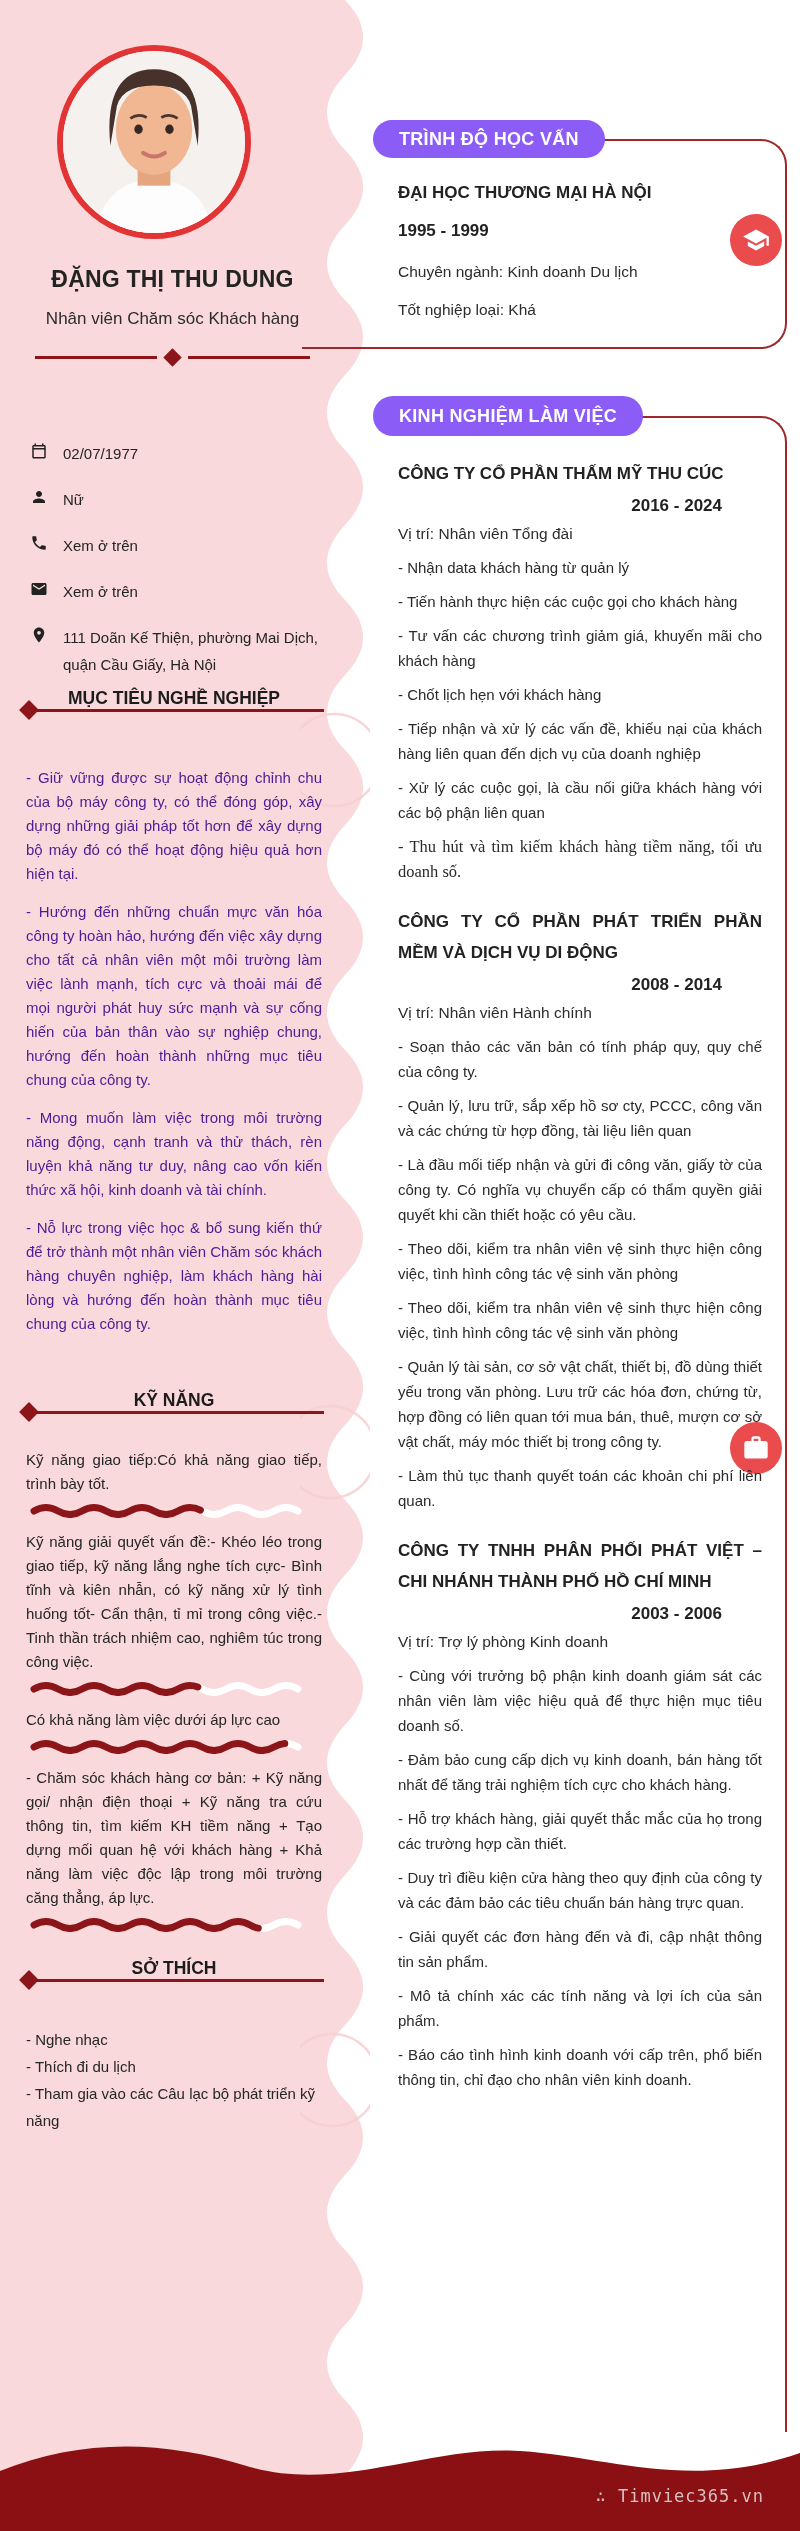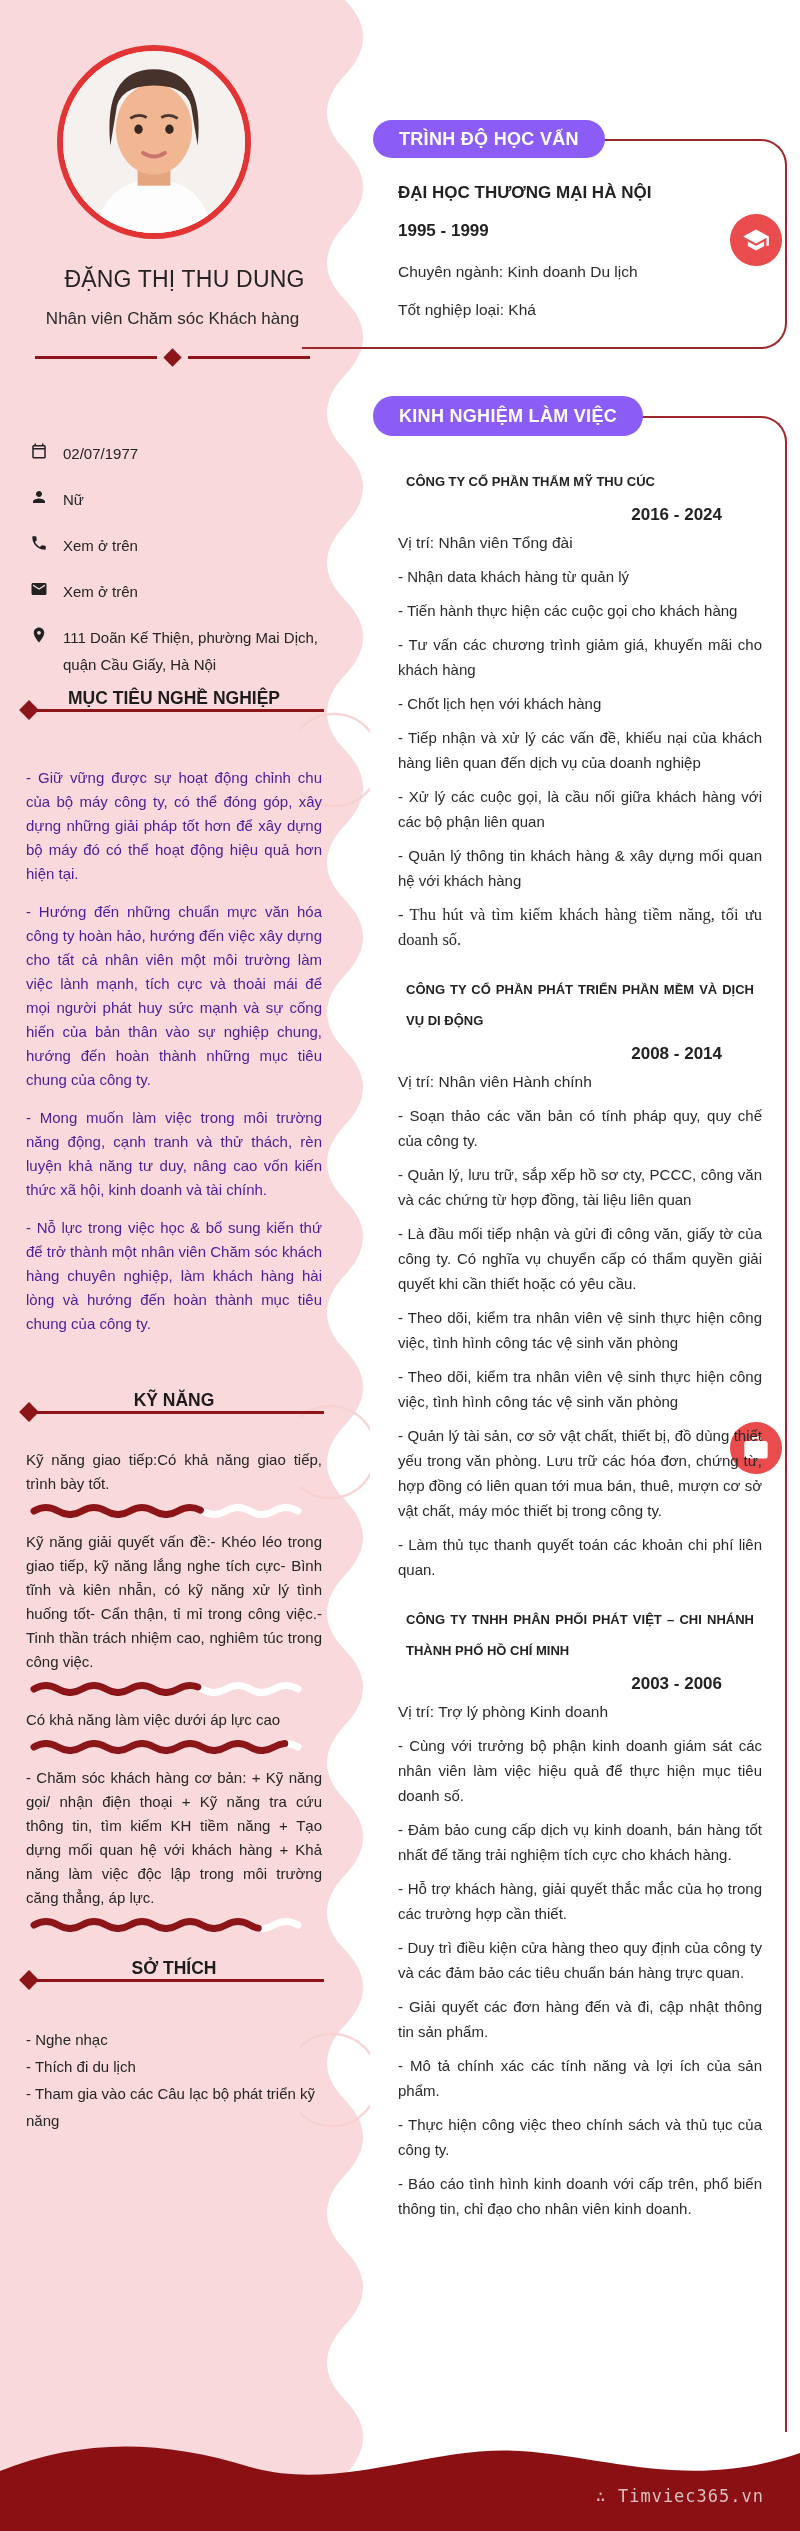--- a/index.html
+++ b/index.html
@@ -8,22 +8,22 @@
 
   
   .sidebar{position:absolute;left:0;top:0;width:320px;height:2531px;background:#f9d9db;}
   .wave-strip{position:absolute;left:300px;top:0;width:70px;height:2531px;z-index:0;}
   .side{position:absolute;left:0;top:0;width:345px;height:2531px;z-index:1;}
 
   .avatar{position:absolute;left:57px;top:45px;width:182px;height:182px;border:6px solid #e23434;
           border-radius:50%;overflow:hidden;background:#f5f1ee;}
   .avatar svg{display:block;width:100%;height:100%;}
 
-  .name{position:absolute;top:266px;left:12px;width:345px;text-align:center;font-size:23px;
-        font-weight:normal;color:#232323;letter-spacing:.2px;}
+  .name{position:absolute;top:266px;left:0;width:345px;text-align:center;font-size:23px;
+        font-weight:bold;color:#232323;letter-spacing:.2px;}
   .role{position:absolute;top:309px;left:0;width:345px;text-align:center;font-size:17px;color:#2b2b2b;}
   .divider{position:absolute;top:351px;left:35px;width:275px;display:flex;align-items:center;gap:9px;}
   .divider .line{flex:1;height:2.5px;background:#8b1518;}
   .divider .dia{width:13px;height:13px;background:#8b1518;transform:rotate(45deg);}
 
   .contact{position:absolute;left:30px;top:440px;width:292px;}
   .c-row{display:flex;gap:15px;margin-bottom:19px;align-items:flex-start;}
   .c-ic{width:18px;height:18px;flex:0 0 18px;margin-top:2px;}
   .c-ic svg{width:18px;height:18px;fill:#222;}
   .c-tx{font-size:15px;line-height:27px;color:#242424;}
@@ -68,21 +68,21 @@
   .edu-grade{position:absolute;left:398px;top:301px;font-size:15.5px;}
 
   .circle-ic{position:absolute;width:52px;height:52px;border-radius:50%;background:#ea4b4c;
              display:flex;align-items:center;justify-content:center;z-index:2;}
   .ic-grad{left:730px;top:214px;}
   .ic-case{left:730px;top:1422px;}
   .circle-ic svg{width:28px;height:28px;fill:#ffffff;}
 
   .exp-content{position:absolute;left:398px;top:458px;width:364px;z-index:2;}
   .job{margin-bottom:22px;}
-  .company{font-size:13px;font-weight:bold;line-height:31px;text-align:justify;color:#222;margin:8px;}
+  .company{font-size:17px;font-weight:bold;line-height:31px;text-align:justify;color:#222;margin:0;}
   .jyears{text-align:right;padding-right:40px;font-weight:bold;font-size:17px;margin:7px 0 9px 0;color:#222;}
   .position{font-size:15.5px;margin:0 0 12px 0;}
   .b{font-size:15px;line-height:25px;text-align:justify;margin:0 0 9px 0;color:#2a2a2a;}
   .b.serif{font-family:"Liberation Serif","DejaVu Serif",serif;font-size:16.5px;}
 
   
   .footer-svg{position:absolute;left:0;top:2431px;width:800px;height:100px;z-index:5;}
   .brand{position:absolute;right:36px;top:2486px;z-index:6;color:#d9c0c0;
          font-family:"DejaVu Sans Mono","Liberation Mono",monospace;font-size:17px;letter-spacing:1px;}
 </style>
@@ -244,21 +244,20 @@
     <div class="job">
       <p class="company">CÔNG TY CỔ PHẦN THẤM MỸ THU CÚC</p>
       <p class="jyears">2016 - 2024</p>
       <p class="position">Vị trí: Nhân viên Tổng đài</p>
       <p class="b">- Nhận data khách hàng từ quản lý</p>
       <p class="b">- Tiến hành thực hiện các cuộc gọi cho khách hàng</p>
       <p class="b">- Tư vấn các chương trình giảm giá, khuyến mãi cho khách hàng</p>
       <p class="b">- Chốt lịch hẹn với khách hàng</p>
       <p class="b">- Tiếp nhận và xử lý các vấn đề, khiếu nại của khách hàng liên quan đến dịch vụ của doanh nghiệp</p>
       <p class="b">- Xử lý các cuộc gọi, là cầu nối giữa khách hàng với các bộ phận liên quan</p>
-      <p class="b">- Quản lý thông tin khách hàng &amp; xây dựng mối quan hệ với khách hàng</p>
       <p class="b serif">- Thu hút và tìm kiếm khách hàng tiềm năng, tối ưu doanh số.</p>
     </div>
 
     <div class="job">
       <p class="company">CÔNG TY CỔ PHẦN PHÁT TRIỂN PHẦN MỀM VÀ DỊCH VỤ DI ĐỘNG</p>
       <p class="jyears">2008 - 2014</p>
       <p class="position">Vị trí: Nhân viên Hành chính</p>
       <p class="b">- Soạn thảo các văn bản có tính pháp quy, quy chế của công ty.</p>
       <p class="b">- Quản lý, lưu trữ, sắp xếp hồ sơ cty, PCCC, công văn và các chứng từ hợp đồng, tài liệu liên quan</p>
       <p class="b">- Là đầu mối tiếp nhận và gửi đi công văn, giấy tờ của công ty. Có nghĩa vụ chuyển cấp có thẩm quyền giải quyết khi cần thiết hoặc có yêu cầu.</p>
@@ -271,21 +270,20 @@
     <div class="job">
       <p class="company">CÔNG TY TNHH PHÂN PHỐI PHÁT VIỆT – CHI NHÁNH THÀNH PHỐ HỒ CHÍ MINH</p>
       <p class="jyears">2003 - 2006</p>
       <p class="position">Vị trí: Trợ lý phòng Kinh doanh</p>
       <p class="b">- Cùng với trưởng bộ phận kinh doanh giám sát các nhân viên làm việc hiệu quả để thực hiện mục tiêu doanh số.</p>
       <p class="b">- Đảm bảo cung cấp dịch vụ kinh doanh, bán hàng tốt nhất để tăng trải nghiệm tích cực cho khách hàng.</p>
       <p class="b">- Hỗ trợ khách hàng, giải quyết thắc mắc của họ trong các trường hợp cần thiết.</p>
       <p class="b">- Duy trì điều kiện cửa hàng theo quy định của công ty và các đảm bảo các tiêu chuẩn bán hàng trực quan.</p>
       <p class="b">- Giải quyết các đơn hàng đến và đi, cập nhật thông tin sản phẩm.</p>
       <p class="b">- Mô tả chính xác các tính năng và lợi ích của sản phẩm.</p>
-      <p class="b">- Thực hiện công việc theo chính sách và thủ tục của công ty.</p>
       <p class="b">- Báo cáo tình hình kinh doanh với cấp trên, phổ biến thông tin, chỉ đạo cho nhân viên kinh doanh.</p>
     </div>
   </div>
 
   <svg class="footer-svg" viewBox="0 0 800 100" preserveAspectRatio="none">
     <path fill="#8a1013" d="M0 40 C80 8 160 8 250 36 C340 62 430 14 520 20 C610 26 690 60 800 22 L800 100 L0 100 Z"></path>
   </svg>
   <div class="brand">
     <span>∴</span>
     <span>Timviec365.vn</span>

